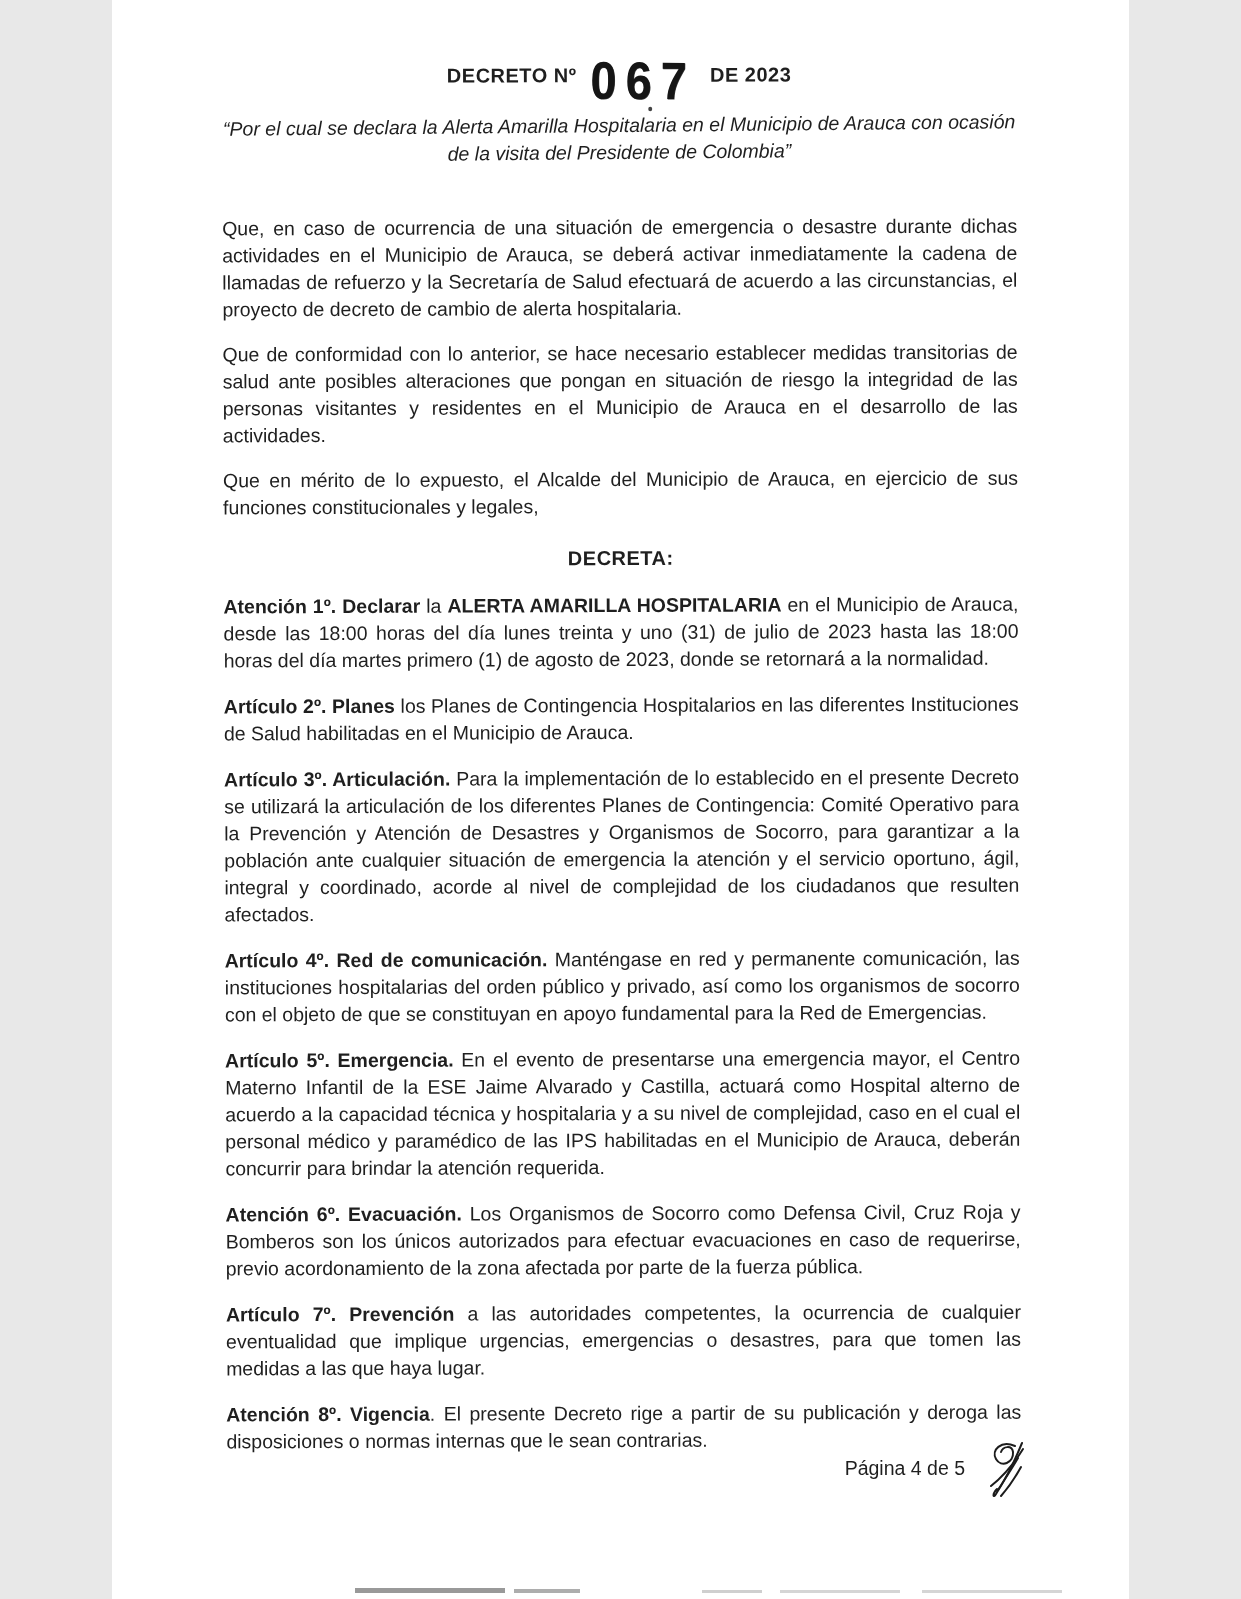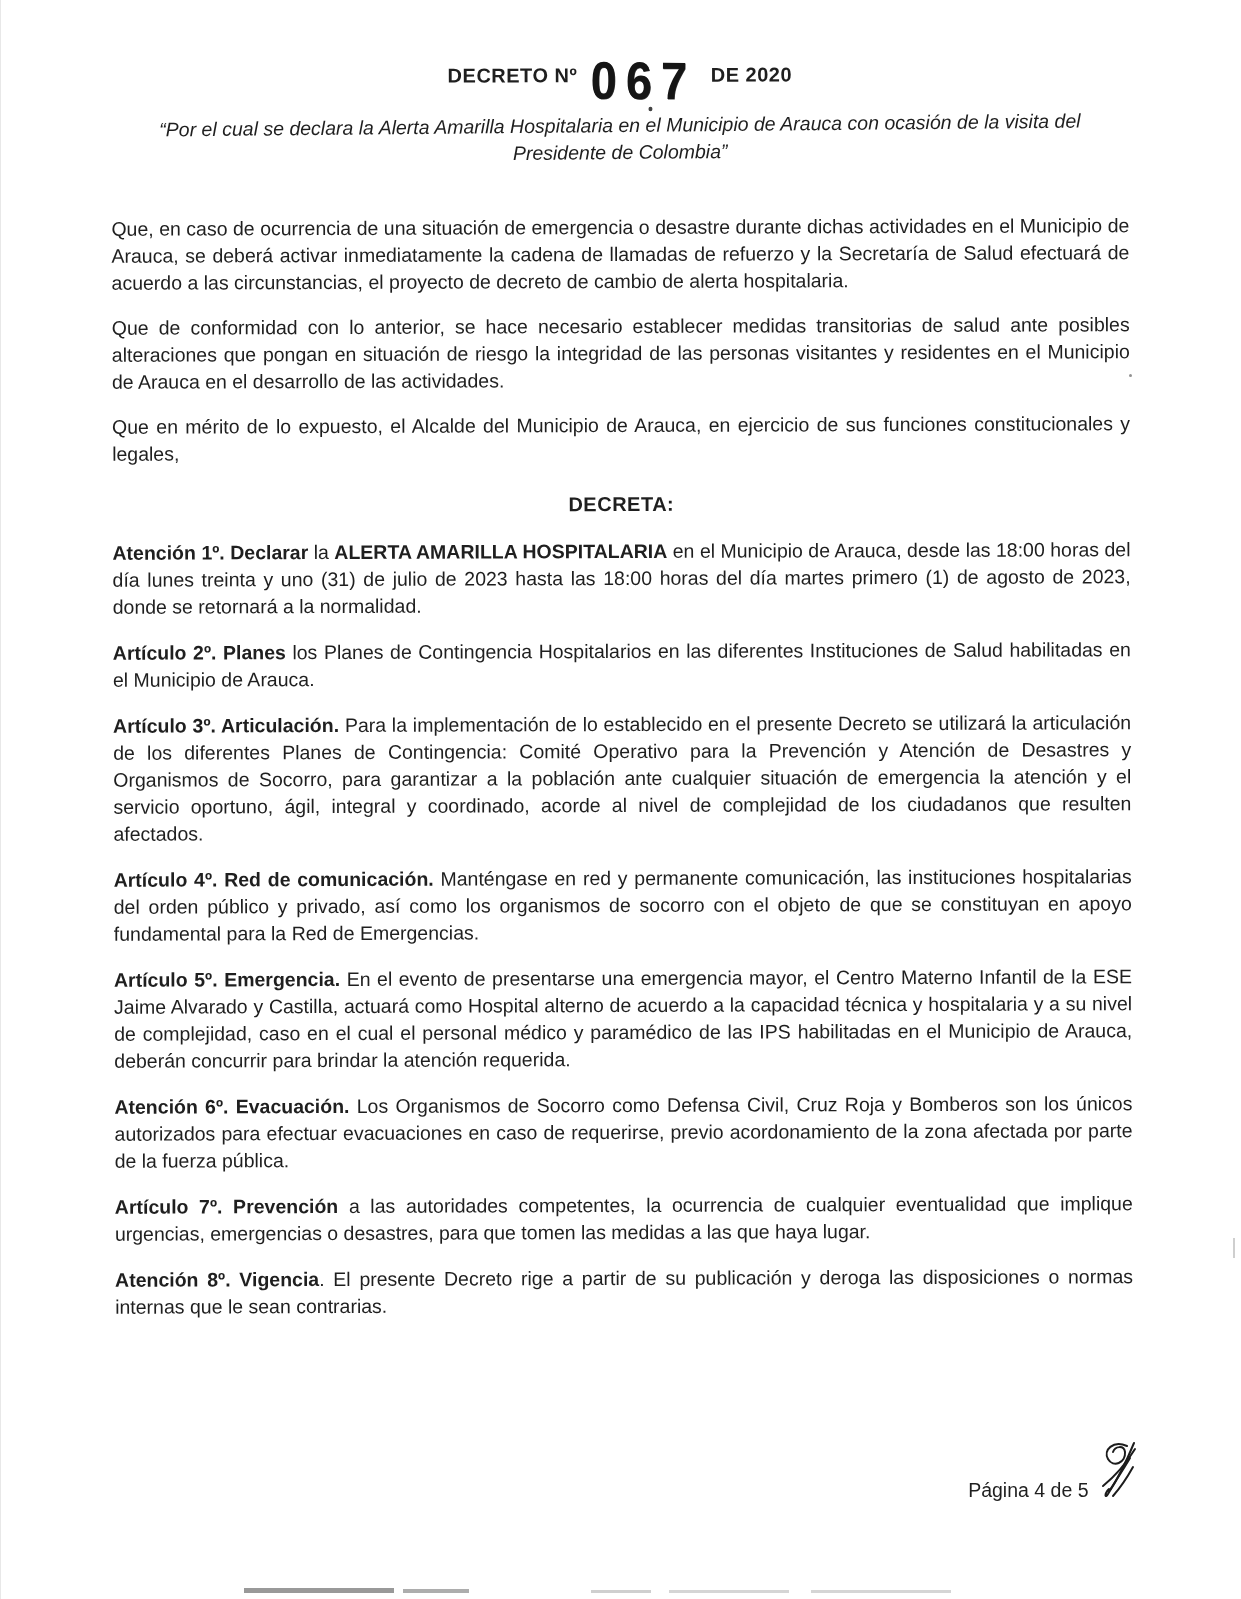--- a/index.html
+++ b/index.html
@@ -1,18 +1,18 @@
 <!DOCTYPE html>
 <html lang="es"><head>
 <meta charset="utf-8">
 <style>
   html, body { margin: 0; padding: 0; background: #e8e8e8; }
   .page {
     position: relative;
-    width: 1240px;
+    width: 1017px;
     height: 1599px;
     margin: 0 auto;
     background: #ffffff;
     overflow: hidden;
     font-family: "Liberation Sans", sans-serif;
     color: #1f1f1f;
   }
   .content {
     position: absolute;
     left: 112px;
@@ -74,22 +74,22 @@
     font-weight: bold;
     font-size: 20px;
     margin: 27px 0 22px 0;
     letter-spacing: 0.5px;
   }
   .footer-row {
     position: absolute;
     top: 1432px;
     right: 100px;
     display: flex;
-    align-items: flex-end;
-    gap: 8px;
+    align-items: center;
+    gap: 20px;
   }
   .page-number { font-size: 19.5px; line-height: 27px; white-space: nowrap; }
   .sig { margin-top: 6px; }
   
   .artifact { position: absolute; background: #777; filter: blur(0.6px); }
   .art-b1 { left: 243px; top: 1588px; width: 150px; height: 5px; opacity: 0.75; }
   .art-b2 { left: 402px; top: 1589px; width: 66px;  height: 4px; opacity: 0.6; }
   .art-b3 { left: 590px; top: 1590px; width: 60px;  height: 3px; opacity: 0.35; }
   .art-b4 { left: 668px; top: 1590px; width: 120px; height: 3px; opacity: 0.3; }
   .art-b5 { left: 810px; top: 1590px; width: 140px; height: 3px; opacity: 0.3; }
@@ -99,21 +99,21 @@
 </head>
 <body>
 
 <div class="page">
   <div class="content">
 
     <div class="doc-header">
       <div class="title-line">
         <span class="title-prefix">DECRETO Nº</span>
         <span class="stamp"><span>067</span><span class="stamp-dot"></span></span>
-        <span class="title-suffix">DE 2020</span>
+        <span class="title-suffix">DE 2023</span>
       </div>
       <div class="subtitle">“Por el cual se declara la Alerta Amarilla Hospitalaria en el Municipio de Arauca con ocasión de la visita del Presidente de Colombia”</div>
     </div>
 
     <div class="doc-body">
       <div>
           <p class="para">Que, en caso de ocurrencia de una situación de emergencia o desastre durante dichas actividades en el Municipio de Arauca, se deberá activar inmediatamente la cadena de llamadas de refuerzo y la Secretaría de Salud efectuará de acuerdo a las circunstancias, el proyecto de decreto de cambio de alerta hospitalaria.</p>
           <p class="para">Que de conformidad con lo anterior, se hace necesario establecer medidas transitorias de salud ante posibles alteraciones que pongan en situación de riesgo la integridad de las personas visitantes y residentes en el Municipio de Arauca en el desarrollo de las actividades.</p>
           <p class="para">Que en mérito de lo expuesto, el Alcalde del Municipio de Arauca, en ejercicio de sus funciones constitucionales y legales,</p>
         </div>

